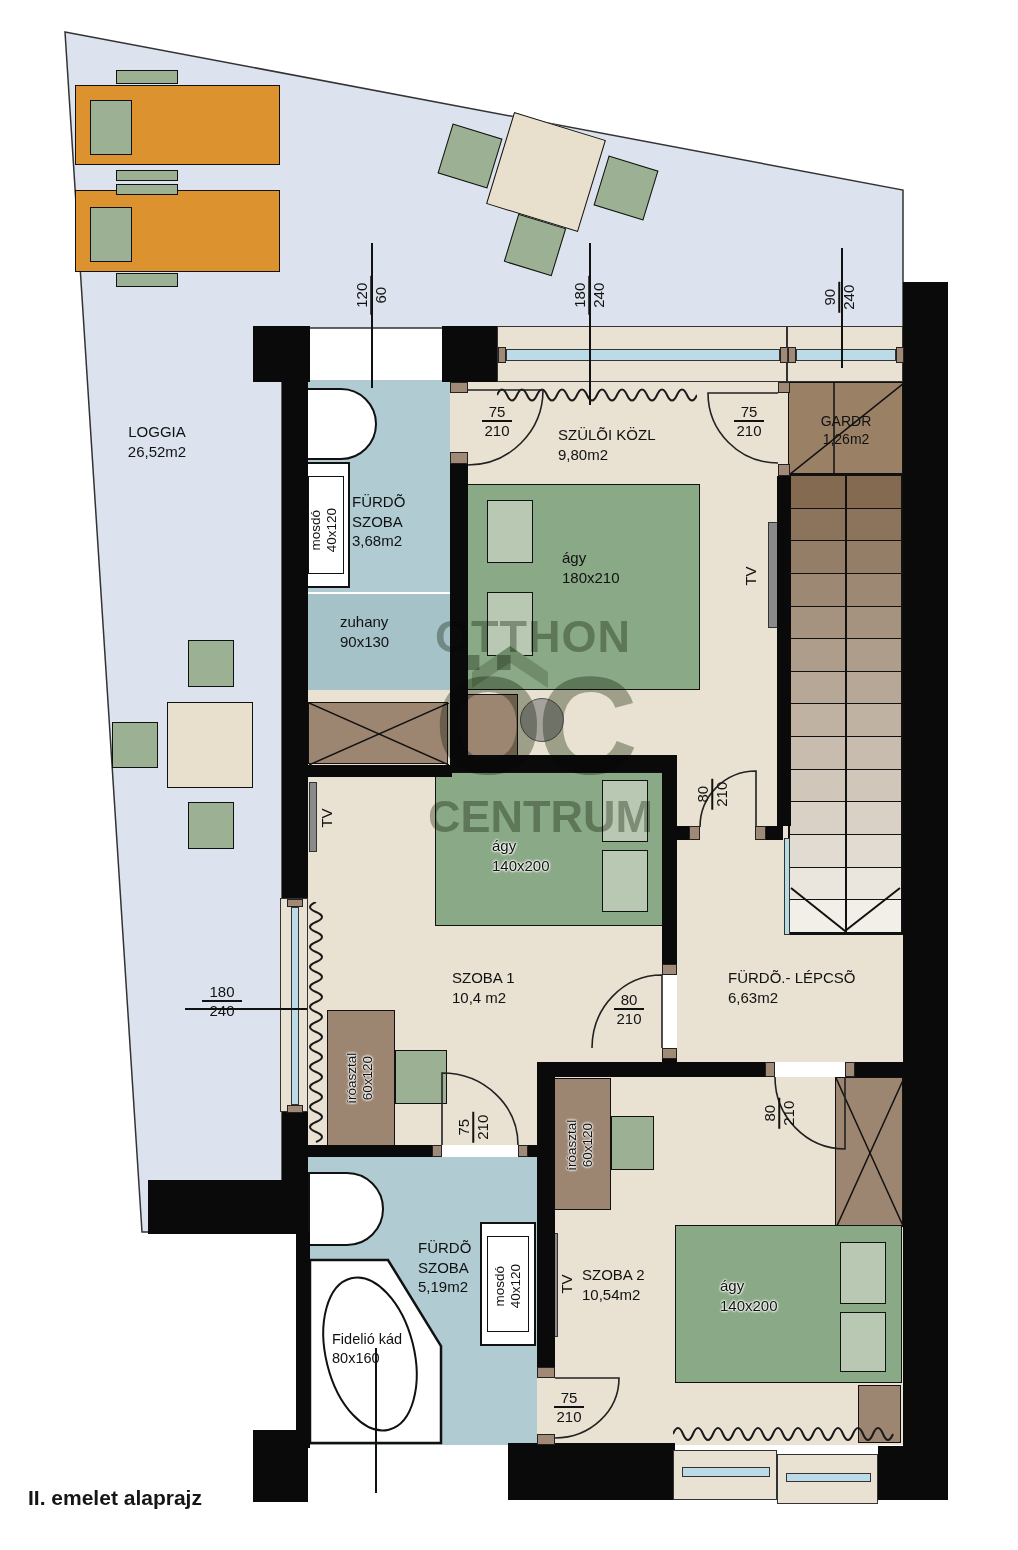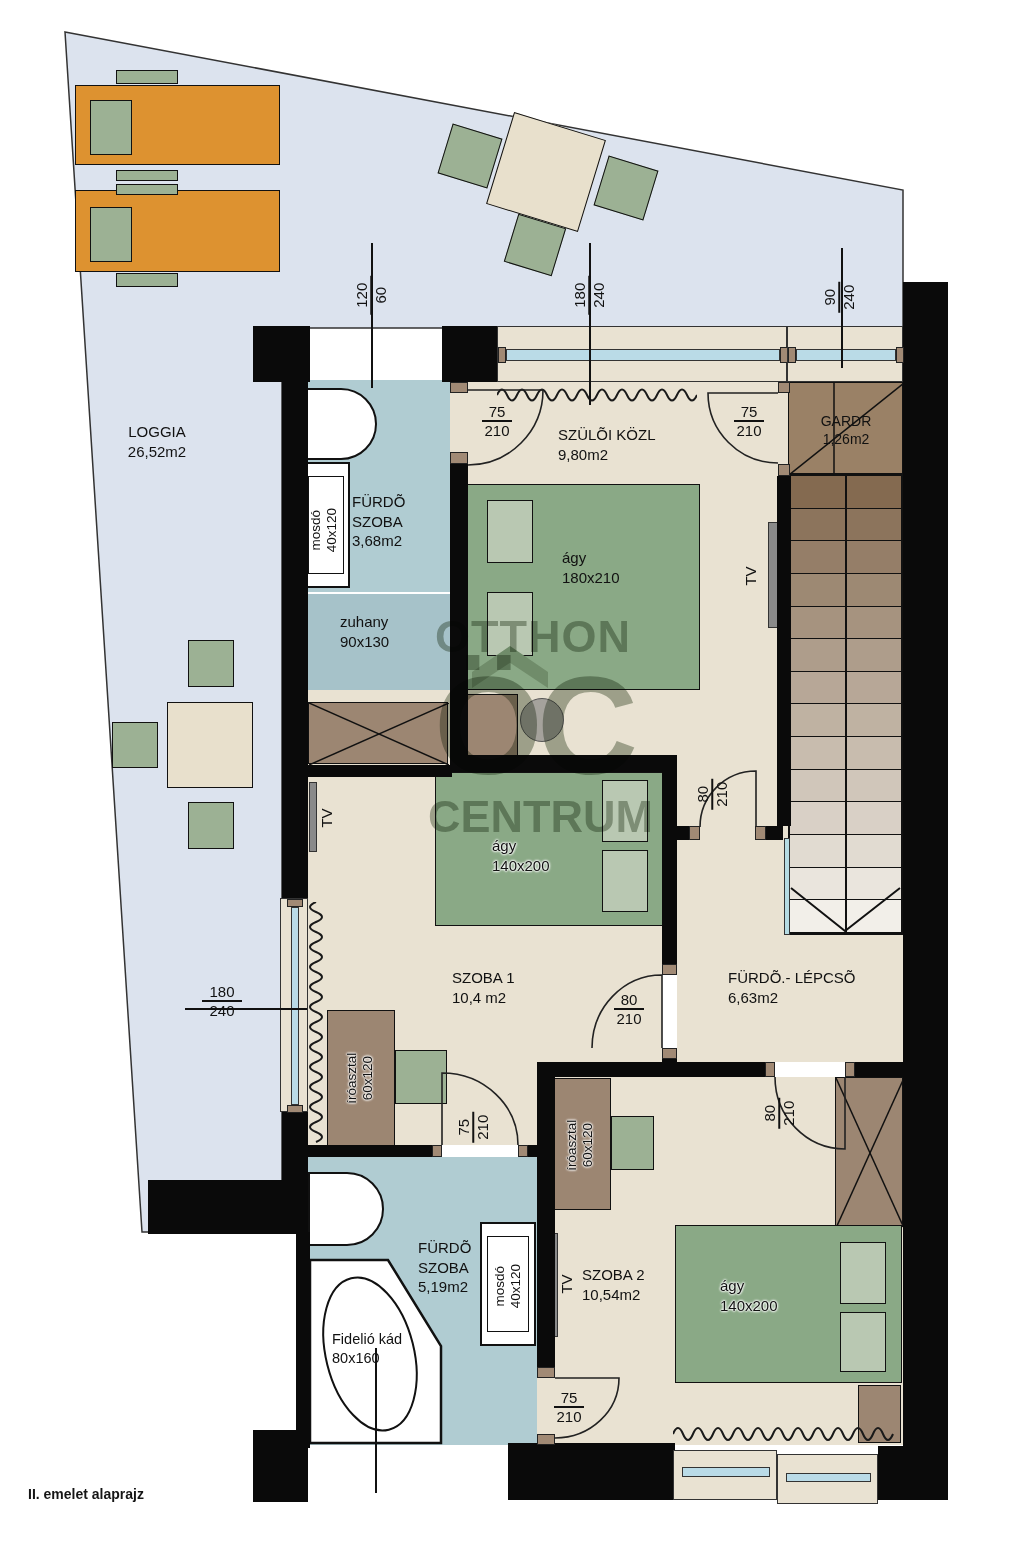--- a/index.html
+++ b/index.html
@@ -29,21 +29,21 @@
   .dimwrap{position:absolute;display:flex;align-items:center;justify-content:center;}
   .rot{transform:rotate(-90deg);}
   .rlbl{position:absolute;display:flex;align-items:center;justify-content:center;}
   .rlbl>div{transform:rotate(-90deg);text-align:center;font-size:13.5px;color:#111;line-height:1.2;white-space:nowrap;}
   .tick{position:absolute;background:#111;}
   .stairs{position:absolute;left:788px;top:474px;width:115px;height:461px;display:flex;
           flex-direction:column;border:2px solid #111;box-sizing:border-box;background:#e9e2d2;}
   .step{flex:1;border-bottom:1.5px solid #111;}
   .wm{position:absolute;color:rgba(104,119,94,.55);mix-blend-mode:multiply;font-weight:bold;
       text-align:center;line-height:.95;}
-  .cap{position:absolute;font-size:14px;font-weight:bold;color:#151515;}
+  .cap{position:absolute;font-size:21px;font-weight:bold;color:#151515;}
   svg.abs{overflow:visible;}
   .doorsvg{position:absolute;overflow:visible;}
   .chevron{position:absolute;background:#708c6a;
            clip-path:polygon(0 100%,0 62%,50% 0,100% 62%,100% 100%,50% 40%);}
 </style>
 </head>
 <body>
 
 <div class="plan">
 

